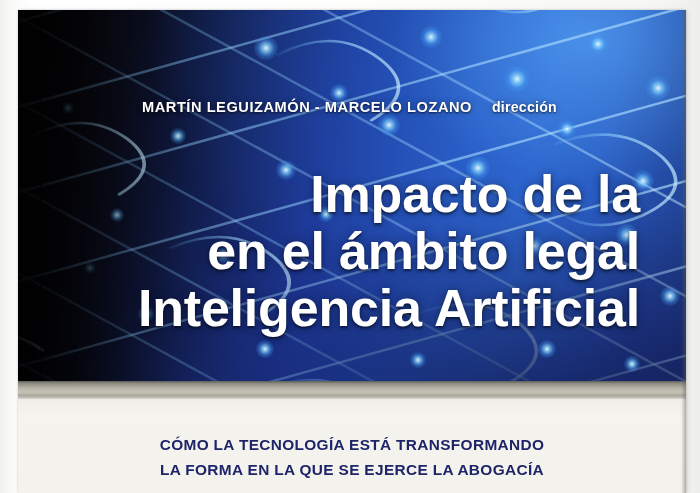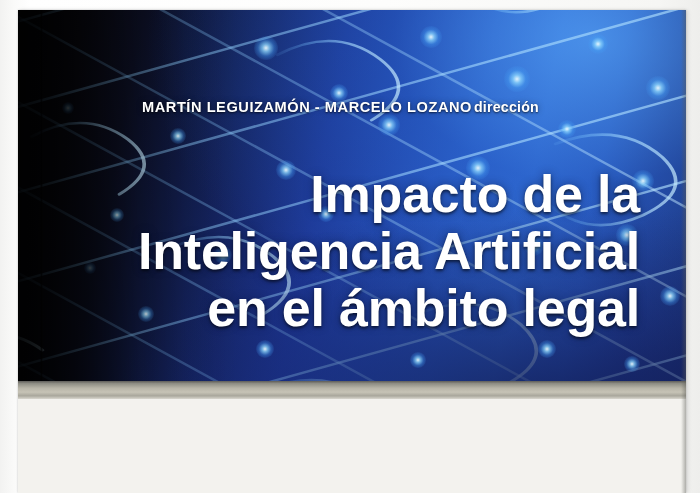--- a/index.html
+++ b/index.html
@@ -136,21 +136,21 @@
     font-size: 14.6px;
     font-weight: bold;
     letter-spacing: .55px;
     white-space: nowrap;
     text-shadow: 0 1px 2px rgba(0,0,0,.62), 0 0 6px rgba(0,0,0,.38);
   }
   #authors .role {
     font-weight: 600;
     letter-spacing: .2px;
     font-size: 14.2px;
-    margin-left: 2px;
+    margin-left: 20px;
   }
 
   #title-block {
     position: absolute;
     right: 46px;
     top: 156px;
     width: 520px;
     text-align: right;
     color: #ffffff;
     font-weight: bold;
@@ -310,24 +310,30 @@
       <div id="art-vignette"></div>
       <div id="spine-crease"></div>
 
       <div id="art-text">
         <div id="authors">
           <span>MARTÍN LEGUIZAMÓN - MARCELO LOZANO</span><span class="role">dirección</span>
         </div>
 
         <div id="title-block">
           <span class="tline">Impacto de la</span>
+          <span class="tline">en el ámbito legal</span>
           <span class="tline">Inteligencia Artificial</span>
-          <span class="tline">en el ámbito legal</span>
         </div>
       </div>
     </div>
 
     <div id="band"></div>
 
+    <div id="lower">
+      <div id="subtitle">
+        <span class="sline">CÓMO LA TECNOLOGÍA ESTÁ TRANSFORMANDO</span>
+        <span class="sline">LA FORMA EN LA QUE SE EJERCE LA ABOGACÍA</span>
+      </div>
+    </div>
 
     <div id="book-edge"></div>
   </div>
 </div>
 
 </body></html>

